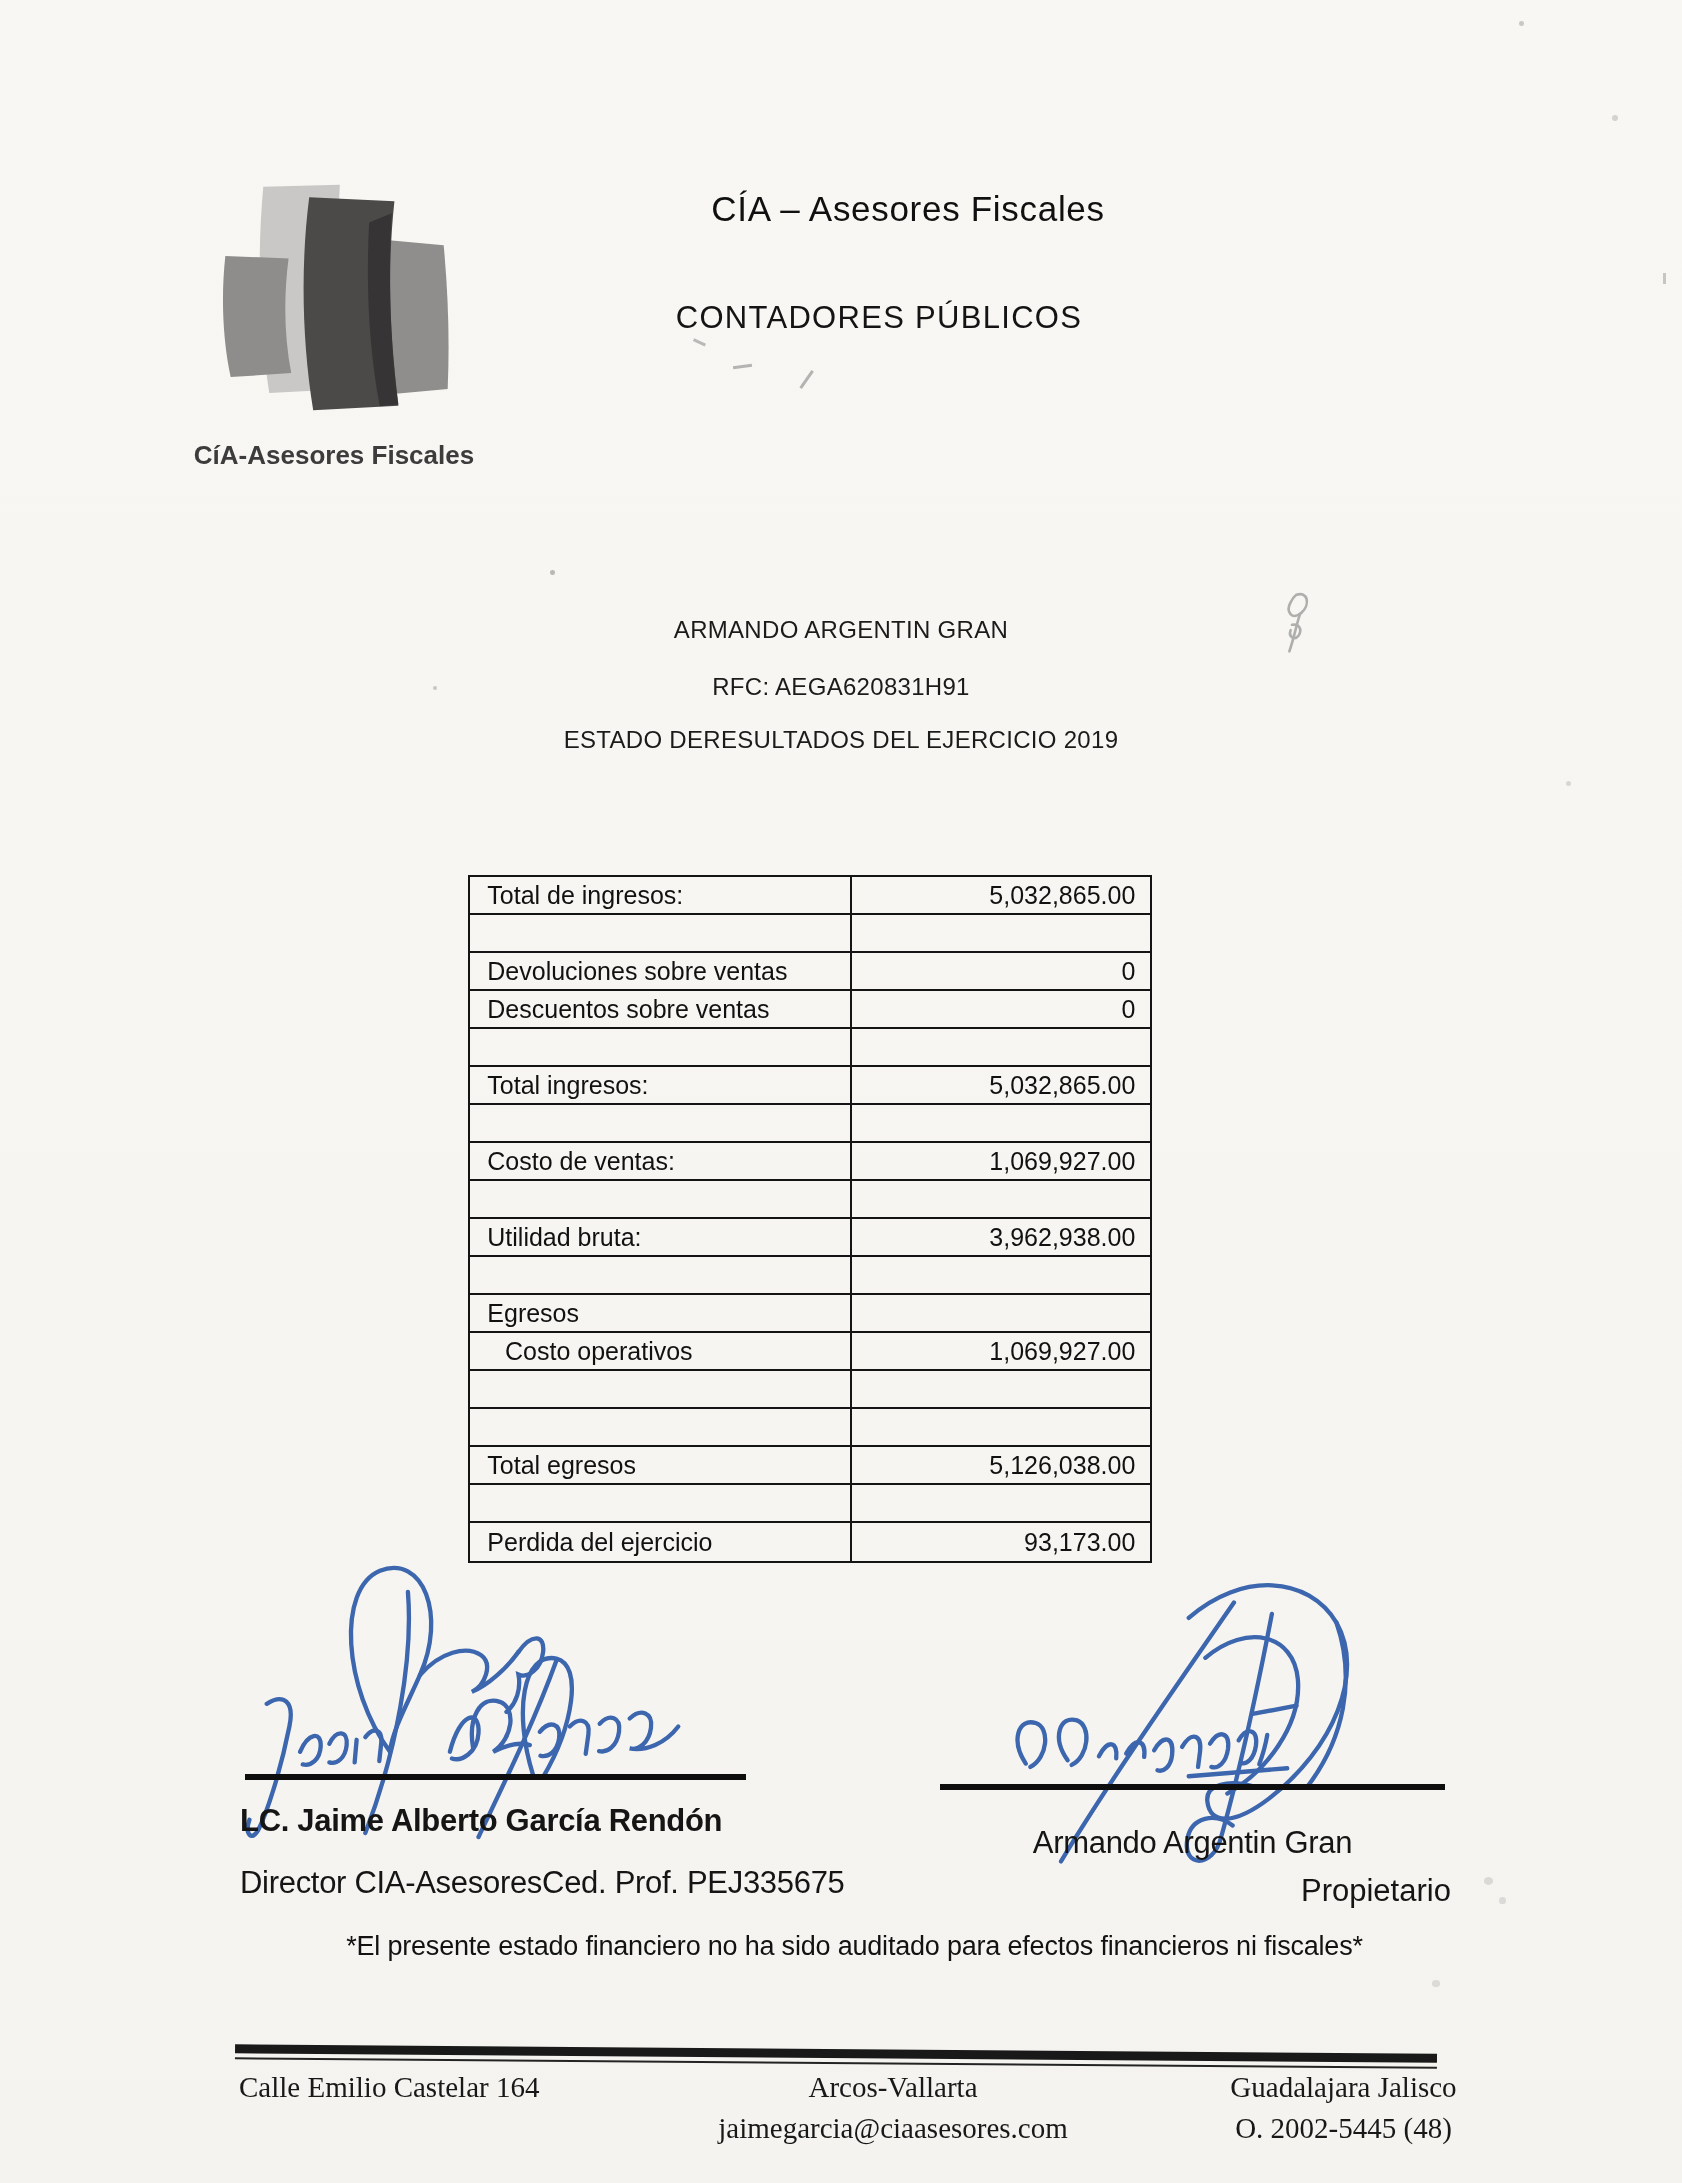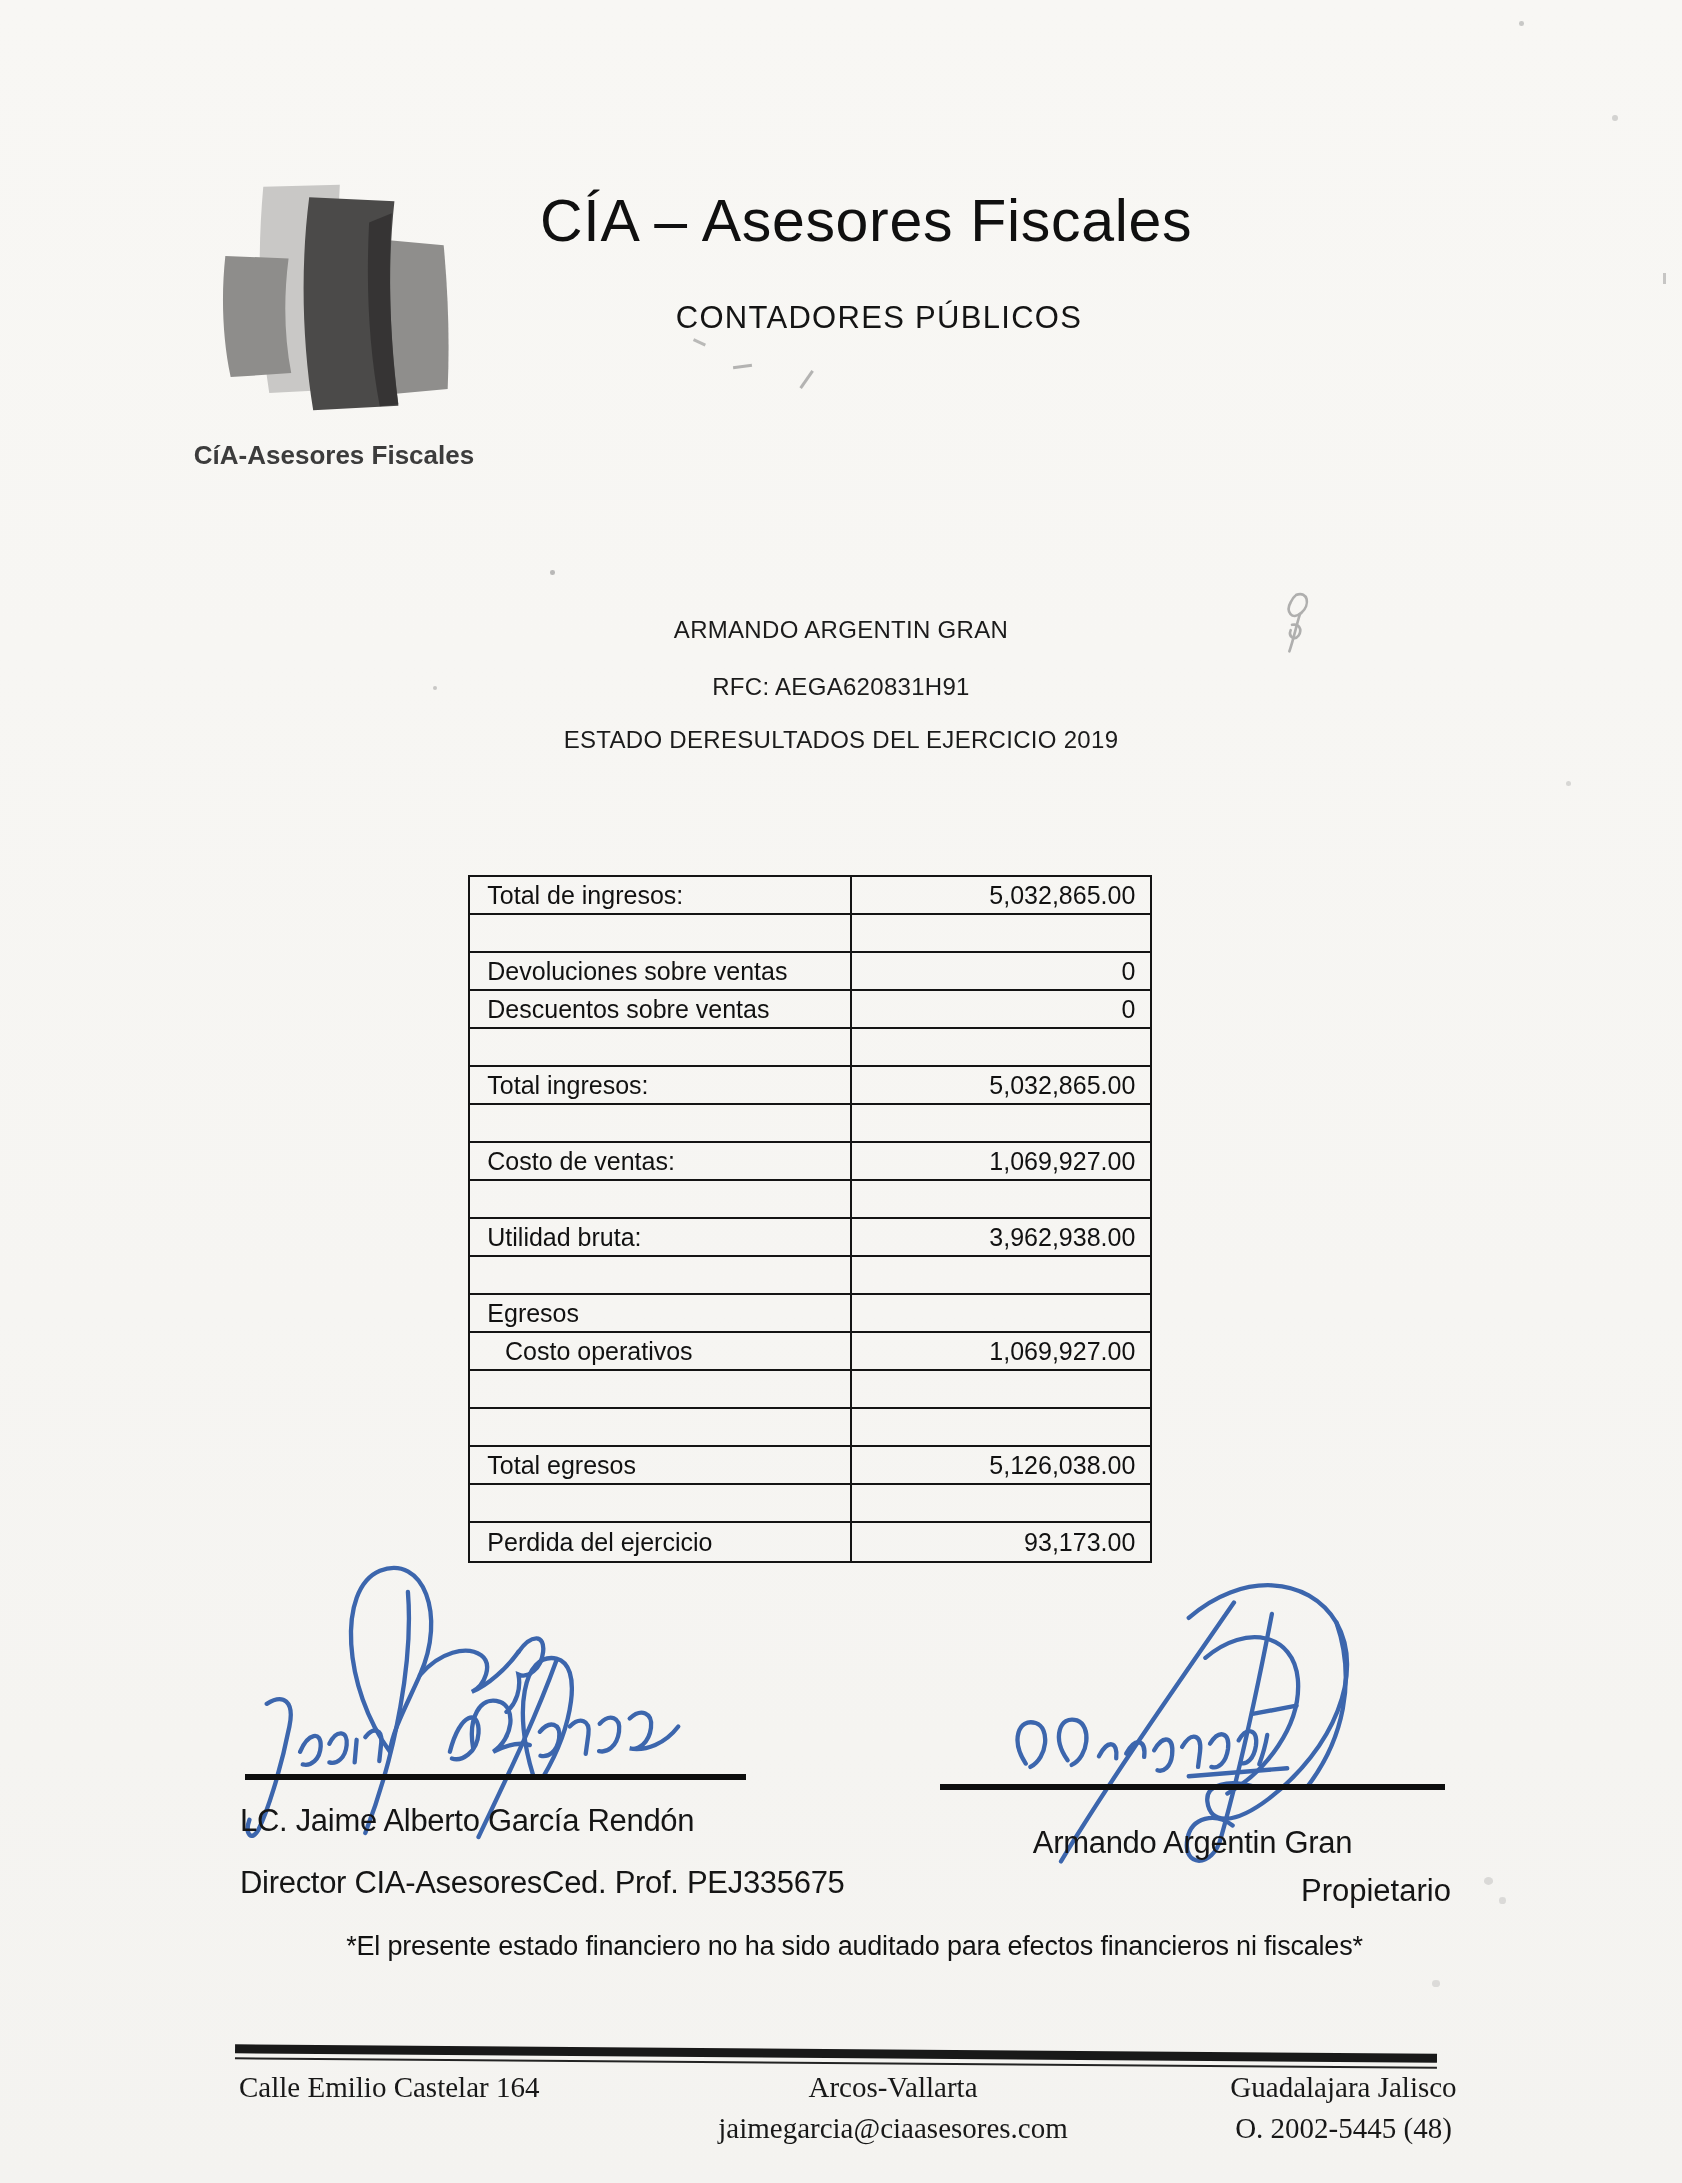--- a/index.html
+++ b/index.html
@@ -16,23 +16,23 @@
   }
   .abs{position:absolute;}
 
   
   .logo-caption{
     left:189px;top:440px;width:290px;
     font-size:26px;font-weight:bold;color:#3c3c3c;
     letter-spacing:0px;text-align:center;
   }
   .doc-title{
-    left:540px;top:191px;width:680px;
-    font-size:59px;color:#101010;letter-spacing:0.7px;
-    line-height:1.05;
+    left:568px;top:191px;width:680px;
+    font-size:35px;color:#101010;letter-spacing:0.7px;
+    text-align:center;line-height:1.05;
   }
   .doc-subtitle{
     left:606px;top:300px;width:546px;
     font-size:31px;color:#141414;letter-spacing:1.3px;
     text-align:center;
   }
 
   
   .info-line{left:508px;width:666px;text-align:center;
     font-size:24px;color:#1b1b1b;letter-spacing:0.3px;}
@@ -55,21 +55,21 @@
     font-size:25px;color:#111;}
   .t-value{flex:1;display:flex;align-items:center;justify-content:flex-end;
     padding-right:14.7px;font-size:25px;color:#111;}
   .t-label.indent{padding-left:35px;}
 
   
   .sig-line{background:#0e0e0e;height:6px;}
   .sig-line-left{left:245px;top:1774px;width:501px;}
   .sig-line-right{left:940px;top:1784px;width:505px;}
   .sig-name{font-size:31px;color:#151515;letter-spacing:-0.3px;}
-  .sig-name-left{left:240px;top:1803px;width:533px;text-align:left;}
+  .sig-name-left{left:240px;top:1803px;width:533px;text-align:left;font-weight:bold;}
   .sig-name-right{left:1026px;top:1825px;width:333px;text-align:center;}
   .role-row{left:240px;top:1865px;width:733px;display:flex;
     font-size:31px;color:#151515;letter-spacing:-0.3px;}
   .role-right{left:1301px;top:1873px;width:200px;font-size:31px;color:#151515;}
   .disclaimer{left:255px;top:1931px;width:1199px;text-align:center;
     font-size:27px;color:#121212;letter-spacing:-0.2px;}
 
   
   .footer-rule-wrap{left:235px;top:2049px;width:1202px;transform:rotate(0.45deg);}
   .footer-rule-thick{height:8.7px;background:#191919;}

